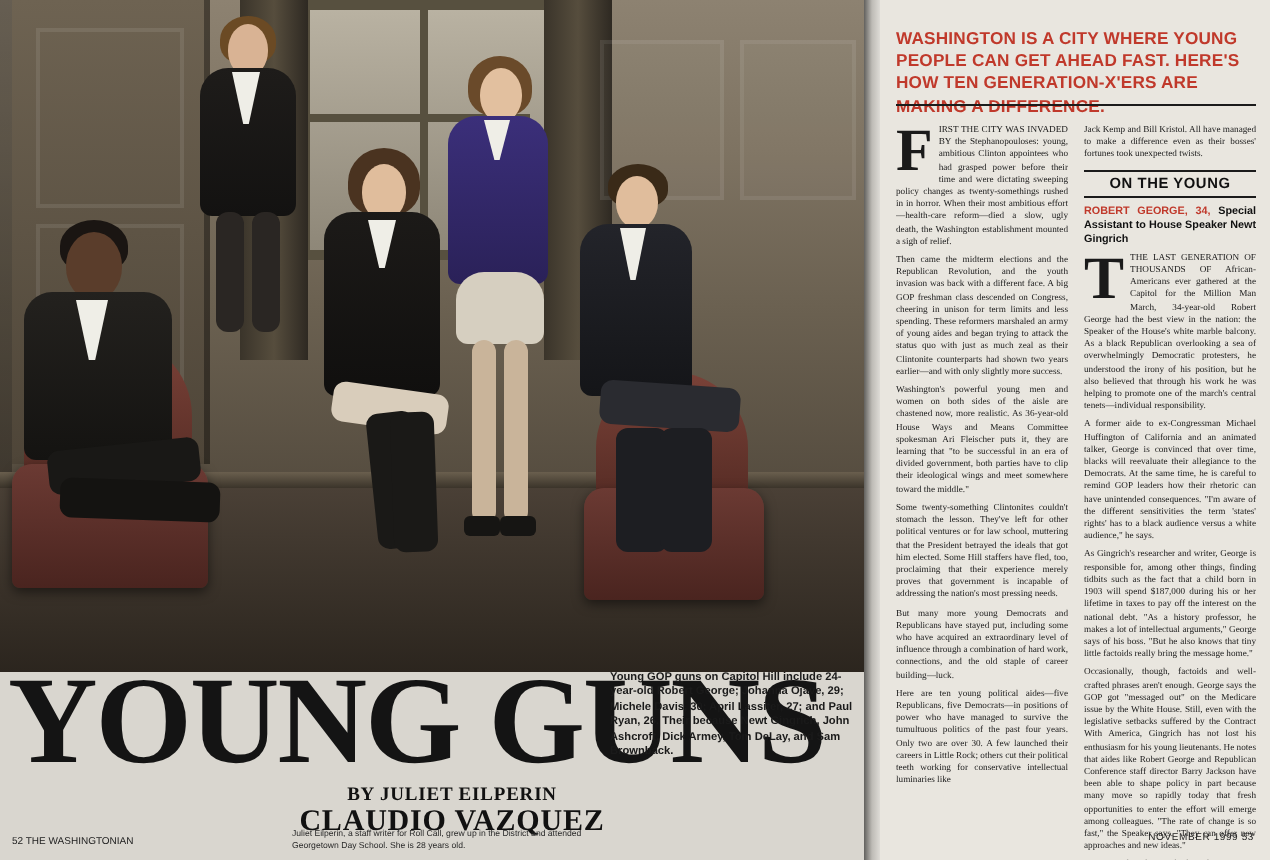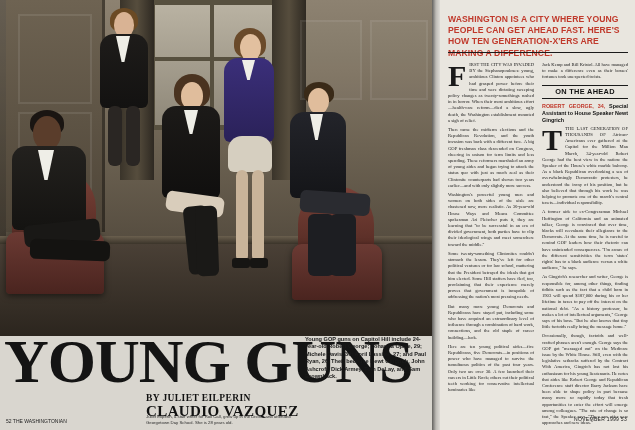--- a/index.html
+++ b/index.html
@@ -32,21 +32,21 @@
   .leg{position:absolute;border-radius:6px;}
   .shirtwhite{position:absolute;background:#efeee7;}
 
   .chair{position:absolute;background:linear-gradient(180deg,#6b3a33,#4a241f);border-radius:10px 10px 4px 4px;box-shadow:0 2px 6px rgba(0,0,0,.5);}
   .chairback{position:absolute;background:linear-gradient(180deg,#7a4238,#532a23);border-radius:40px 40px 8px 8px;}
 
   
   .headline-band{position:absolute;left:0;top:336px;width:432px;height:94px;background:#d9d6cf;}
   .young-guns{position:absolute;left:4px;top:330px;font-family:"Liberation Serif",serif;font-weight:bold;
     font-size:62px;letter-spacing:-1px;color:#141414;line-height:62px;}
-  .byline{position:absolute;left:146px;top:393px;text-align:left;width:160px;}
+  .byline{position:absolute;left:146px;top:393px;text-align:center;width:160px;}
   .byline .b1{font-size:9.5px;font-weight:bold;letter-spacing:.4px;color:#111;}
   .byline .b2{font-size:9.5px;font-weight:bold;letter-spacing:.4px;color:#111;margin-top:2px;}
   .byline .b3{font-size:15px;font-weight:bold;letter-spacing:.4px;color:#111;}
 
   .caption{position:absolute;left:305px;top:336px;width:122px;font-family:"Liberation Sans",sans-serif;
     font-size:5.6px;line-height:7.4px;color:#1a1a1a;font-weight:bold;}
   .photo-credit{position:absolute;left:146px;top:414px;width:160px;font-family:"Liberation Sans",sans-serif;
     font-size:4.3px;line-height:5.6px;color:#2a2a2a;}
   .folio-left{position:absolute;left:6px;top:418px;font-family:"Liberation Sans",sans-serif;font-size:5px;color:#222;}
 
@@ -182,21 +182,21 @@
         <p>Washington's powerful young men and women on both sides of the aisle are chastened now, more realistic. As 36-year-old House Ways and Means Committee spokesman Ari Fleischer puts it, they are learning that "to be successful in an era of divided government, both parties have to clip their ideological wings and meet somewhere toward the middle."</p>
         <p>Some twenty-something Clintonites couldn't stomach the lesson. They've left for other political ventures or for law school, muttering that the President betrayed the ideals that got him elected. Some Hill staffers have fled, too, proclaiming that their experience merely proves that government is incapable of addressing the nation's most pressing needs.</p>
         <p>But many more young Democrats and Republicans have stayed put, including some who have acquired an extraordinary level of influence through a combination of hard work, connections, and the old staple of career building—luck.</p>
         <p>Here are ten young political aides—five Republicans, five Democrats—in positions of power who have managed to survive the tumultuous politics of the past four years. Only two are over 30. A few launched their careers in Little Rock; others cut their political teeth working for conservative intellectual luminaries like</p>
         <p></p>
       </div>
 
       <div class="col c2">
         <p>Jack Kemp and Bill Kristol. All have managed to make a difference even as their bosses' fortunes took unexpected twists.</p>
         <div class="rule" style="position:relative;left:0;top:0;width:86px;height:1px;margin:4px 0 3px 0;"></div>
-        <div class="sechead">ON THE AHEAD</div>
+        <div class="sechead">ON THE YOUNG</div>
         <div class="rule" style="position:relative;left:0;top:0;width:86px;height:1px;margin:0 0 4px 0;"></div>
         <div class="subhead">
           <span class="red">ROBERT GEORGE, 34,</span>
           <span>Special Assistant to House Speaker Newt Gingrich</span>
         </div>
         <p><span class="dropcap">T</span><span>THE LAST GENERATION OF THOUSANDS OF African-Americans ever gathered at the Capitol for the Million Man March, 34-year-old Robert George had the best view in the nation: the Speaker of the House's white marble balcony. As a black Republican overlooking a sea of overwhelmingly Democratic protesters, he understood the irony of his position, but he also believed that through his work he was helping to promote one of the march's central tenets—individual responsibility.</span></p>
         <p>A former aide to ex-Congressman Michael Huffington of California and an animated talker, George is convinced that over time, blacks will reevaluate their allegiance to the Democrats. At the same time, he is careful to remind GOP leaders how their rhetoric can have unintended consequences. "I'm aware of the different sensitivities the term 'states' rights' has to a black audience versus a white audience," he says.</p>
         <p>As Gingrich's researcher and writer, George is responsible for, among other things, finding tidbits such as the fact that a child born in 1903 will spend $187,000 during his or her lifetime in taxes to pay off the interest on the national debt. "As a history professor, he makes a lot of intellectual arguments," George says of his boss. "But he also knows that tiny little factoids really bring the message home."</p>
         <p>Occasionally, though, factoids and well-crafted phrases aren't enough. George says the GOP got "messaged out" on the Medicare issue by the White House. Still, even with the legislative setbacks suffered by the Contract With America, Gingrich has not lost his enthusiasm for his young lieutenants. He notes that aides like Robert George and Republican Conference staff director Barry Jackson have been able to shape policy in part because many move so rapidly today that fresh opportunities to enter the effort will emerge among colleagues. "The rate of change is so fast," the Speaker says. "They can offer new approaches and new ideas."</p>
         <p>Younger aides who can think on their</p>

